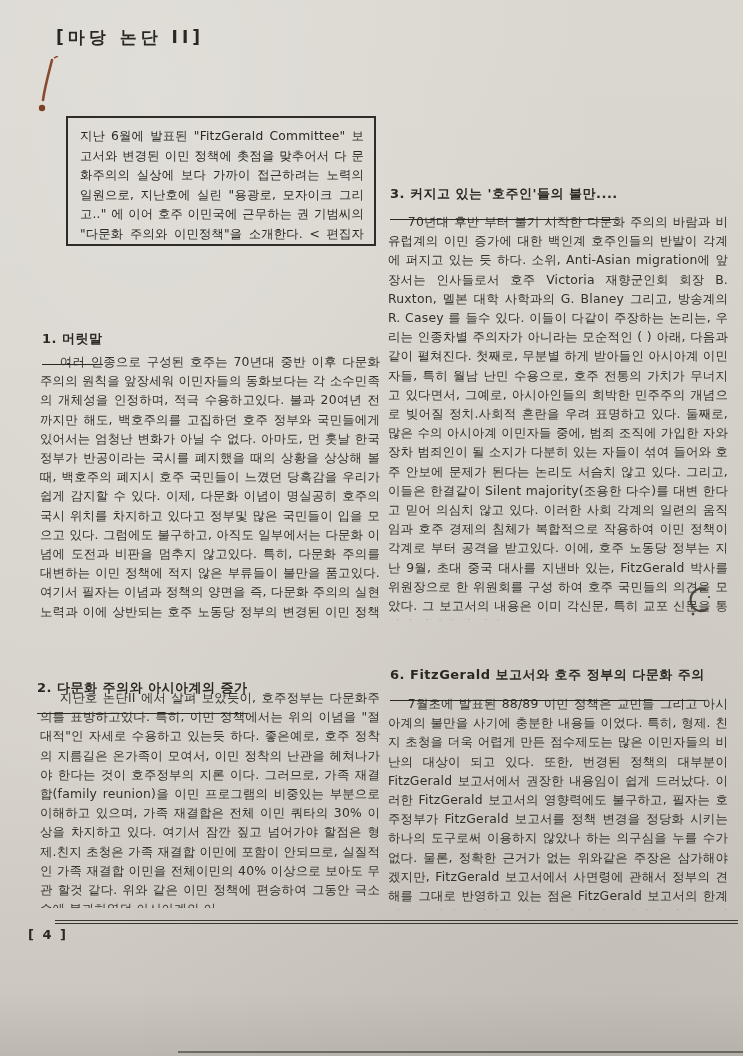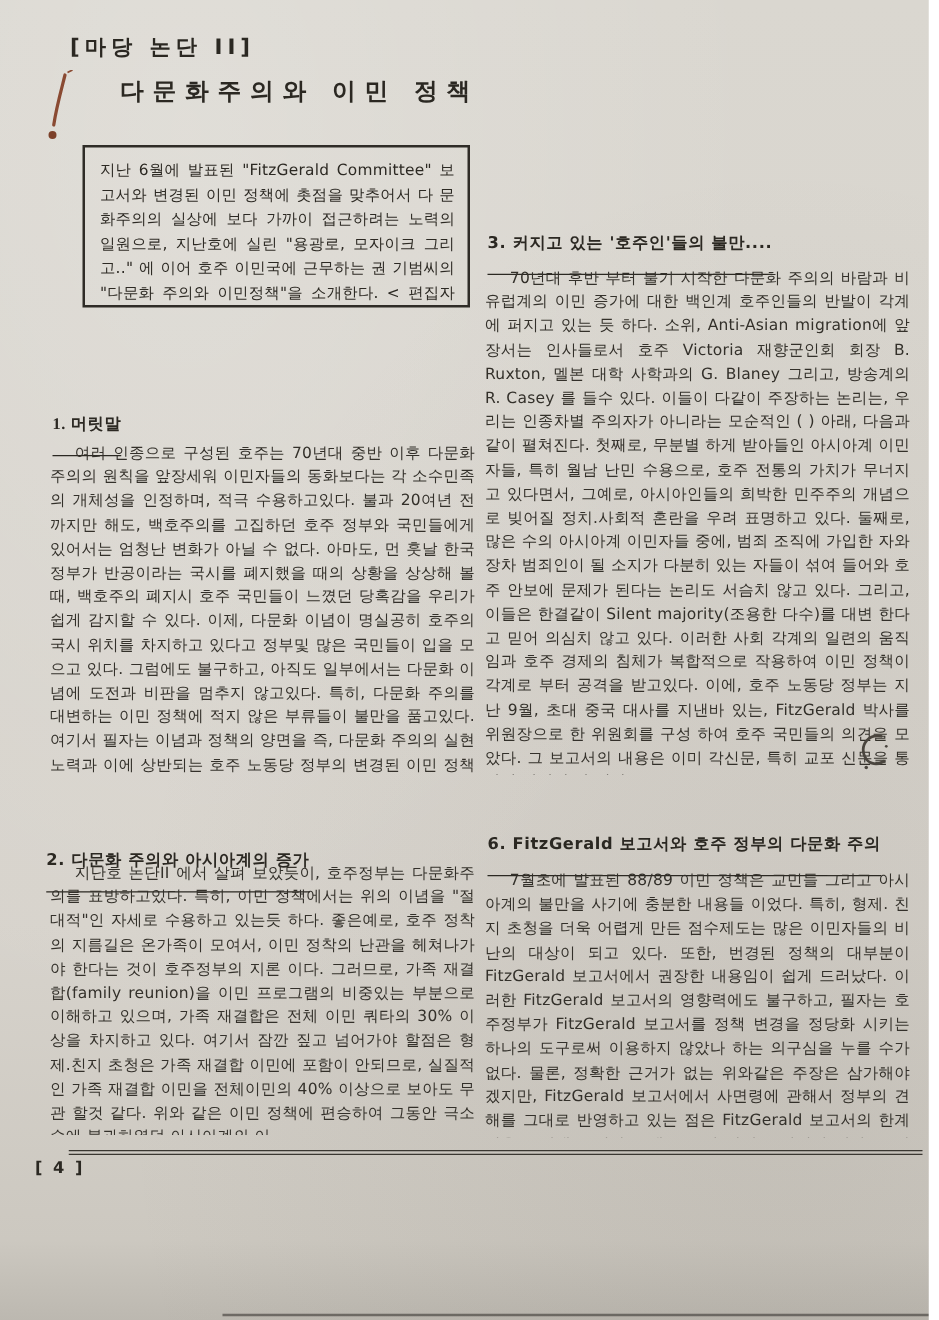--- a/index.html
+++ b/index.html
@@ -74,34 +74,33 @@
     position:absolute; left:28px; top:927px;
     font-size:13px; font-weight:bold; letter-spacing:2px; color:#2b2822;
   }
 </style>
 </head>
 <body>
 
 <div class="page">
 
   <div class="kicker">[마당 논단 II]</div>
-  <div class="title">다문화주의와 이민 정책</div>
 
   <svg class="ink-mark" width="30" height="80" viewBox="0 0 30 80">
     <path d="M22 4 C19 16, 15 30, 13 44" stroke="#8a4a32" stroke-width="2.6" fill="none" stroke-linecap="round"></path>
     <circle cx="12" cy="52" r="3.2" fill="#7c4029"></circle>
     <path d="M24 2 l4 -2" stroke="#8a4a32" stroke-width="1.4" fill="none"></path>
   </svg>
 
   <div class="editor-box">
     <span>지난 6월에 발표된 "FitzGerald Committee" 보고서와 변경된 이민 정책에 촛점을 맞추어서 다 문화주의의 실상에 보다 가까이 접근하려는 노력의 일원으로, 지난호에 실린 "용광로, 모자이크 그리고.." 에 이어 호주 이민국에 근무하는 권 기범씨의 "다문화 주의와 이민정책"을 소개한다. &lt; 편집자 &gt;</span>
   </div>
 
 
-  <div class="sec-heading" style="left:42px; top:330px;font-family:Liberation Serif, serif;">
+  <div class="sec-heading" style="left:42px; top:330px;">
     <span>1. 머릿말</span>
   </div>
 
   <div class="para indent col" style="left:40px; top:352px; height:270px;"><span>여러 인종으로 구성된 호주는 70년대 중반 이후 다문화주의의 원칙을 앞장세워 이민자들의 동화보다는 각 소수민족의 개체성을 인정하며, 적극 수용하고있다. </span><span class="pen-underline">불과 20여년 전까지만 해도, 백호주의를 고집하던 호주 정부와 국민</span><span>들에게 있어서는 엄청난 변화가 아닐 수 없다. 아마도, 먼 훗날 한국 정부가 반공이라는 국시를 폐지했을 때의 상황을 상상해 볼때, 백호주의 폐지시 호주 국민들이 느꼈던 당혹감을 우리가 쉽게 감지할 수 있다. 이제, </span><span class="pen-underline">다문화 이념이 명실공히 호주의 국시 위치를 차지하고 있다</span><span>고 정부및 많은 국민들이 입을 모으고 있다. 그럼에도 불구하고, 아직도 일부에서는 다문화 이념에 도전과 비판을 멈추지 않고있다. 특히, 다문화 주의를 대변하는 이민 정책에 적지 않은 부류들이 불만을 품고있다. 여기서 필자는 이념과 정책의 양면을 즉, 다문화 주의의 실현노력과 이에 상반되는 호주 노동당 정부의 변경된 이민 정책을 FitzGerald 위원회 보고서와의 관계를 통하여 설명해 보려한다.</span></div>
 
   <div class="sec-heading" style="left:37px; top:654px;margin-top:25px;">
     <span>2. 다문화 주의와 아시아계의 증가</span>
   </div>
 
   <div class="para indent col" style="left:40px; top:688px; height:220px;">지난호 논단II 에서 살펴 보았듯이, 호주정부는 다문화주의를 표방하고있다. 특히, 이민 정책에서는 위의 이념을 "절대적"인 자세로 수용하고 있는듯 하다. 좋은예로, 호주 정착의 지름길은 온가족이 모여서, 이민 정착의 난관을 헤쳐나가야 한다는 것이 호주정부의 지론 이다. 그러므로, 가족 재결합(family reunion)을 이민 프로그램의 비중있는 부분으로 이해하고 있으며, 가족 재결합은 전체 이민 쿼타의 30% 이상을 차지하고 있다. 여기서 잠깐 짚고 넘어가야 할점은 형제.친지 초청은 가족 재결합 이민에 포함이 안되므로, 실질적인 가족 재결합 이민을 전체이민의 40% 이상으로 보아도 무관 할것 같다. 위와 같은 이민 정책에 편승하여 그동안 극소수에 불과하였던 아시아계의 이</div>

